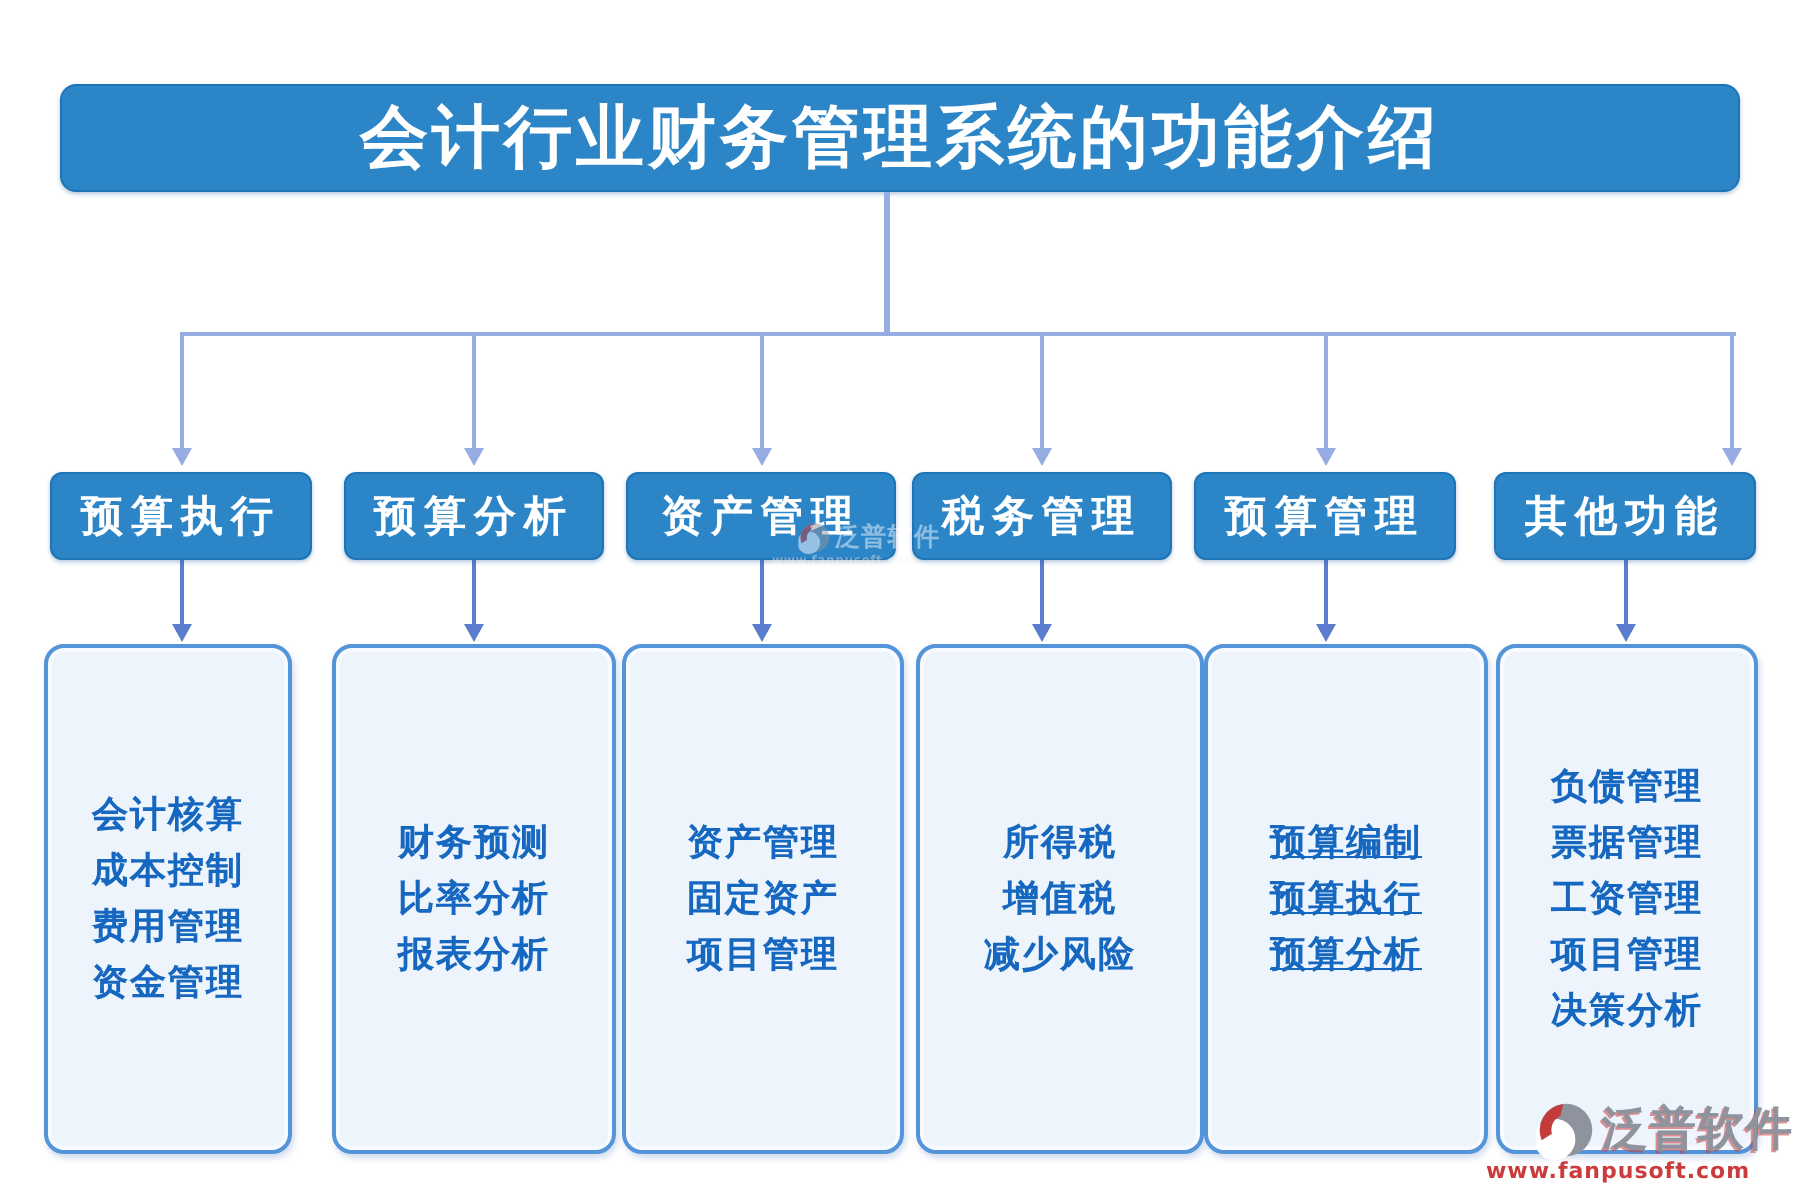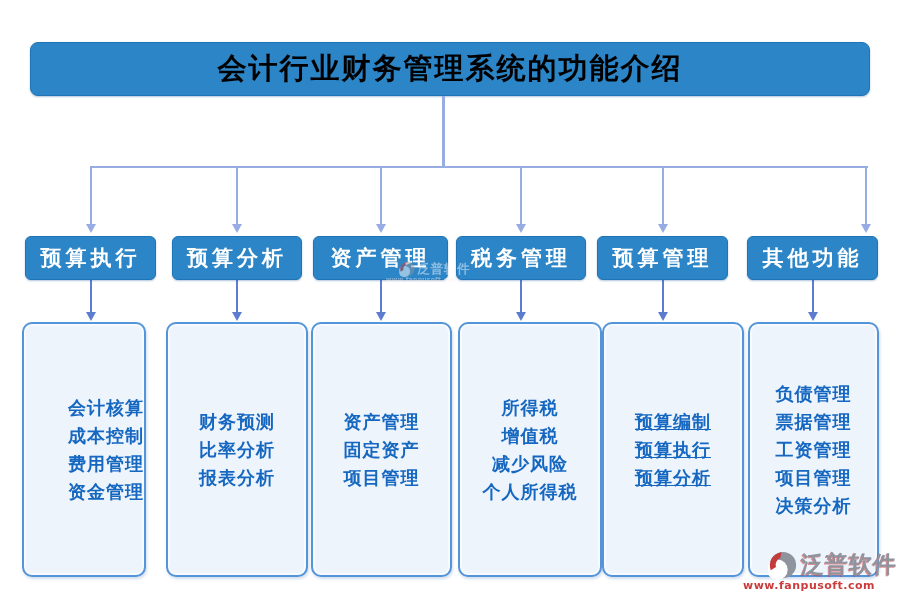--- a/index.html
+++ b/index.html
@@ -14,22 +14,22 @@
     --brand-red:#CC3B3B;
   }
   html,body{margin:0;padding:0;background:#fff;}
   .canvas{
     position:relative;width:900px;height:600px;background:#ffffff;
     font-family:"DejaVu Serif","Liberation Serif",serif;overflow:hidden;
   }
   .title-box{
     position:absolute;left:30px;top:42px;width:840px;height:54px;
     background:var(--blue);border:1px solid var(--blue-edge);border-radius:8px;
-    color:#000000;display:flex;align-items:center;justify-content:center;
-    font-size:29px;font-weight:bold;letter-spacing:2px;
+    color:#ffffff;display:flex;align-items:center;justify-content:center;
+    font-size:34px;font-weight:bold;letter-spacing:2px;
     box-shadow:0 1px 2px rgba(30,90,150,.35);
     box-sizing:border-box;
   }
   .hdr{
     position:absolute;top:236px;height:44px;
     background:var(--blue);border:1px solid var(--blue-edge);border-radius:6px;
     color:#fff;display:flex;align-items:center;justify-content:center;
     font-size:21px;font-weight:bold;letter-spacing:4px;
     box-shadow:0 1px 2px rgba(30,90,150,.35);
     box-sizing:border-box;white-space:nowrap;
@@ -97,21 +97,21 @@
       <div class="ahead" style="left: 657.5px; top: 312px;"></div>
       <div class="cline" style="left: 865px; top: 166px; width: 2px; height: 59px;"></div>
       <div class="chead" style="left: 861px; top: 224px;"></div>
       <div class="aline" style="left: 811.5px; top: 280px; width: 2px; height: 33px;"></div>
       <div class="ahead" style="left: 807.5px; top: 312px;"></div>
     </div>
   <div id="diagram">
       <div class="hdr" style="left: 25px; width: 131px;">
         <span>预算执行</span>
       </div>
-      <div class="panel" style="left: 22px; width: 124px; align-items: flex-end;">
+      <div class="panel" style="left: 22px; width: 124px;">
         <div>会计核算</div>
         <div>成本控制</div>
         <div>费用管理</div>
         <div>资金管理</div>
       </div>
       <div class="hdr" style="left: 172px; width: 130px;">
         <span>预算分析</span>
       </div>
       <div class="panel" style="left: 166px; width: 142px;">
         <div>财务预测</div>
@@ -126,21 +126,20 @@
         <div>固定资产</div>
         <div>项目管理</div>
       </div>
       <div class="hdr" style="left: 456px; width: 130px;">
         <span>税务管理</span>
       </div>
       <div class="panel" style="left: 458px; width: 144px;">
         <div>所得税</div>
         <div>增值税</div>
         <div>减少风险</div>
-        <div>个人所得税</div>
       </div>
       <div class="hdr" style="left: 597px; width: 131px;">
         <span>预算管理</span>
       </div>
       <div class="panel" style="left: 602px; width: 142px; text-decoration: underline;">
         <div>预算编制</div>
         <div>预算执行</div>
         <div>预算分析</div>
       </div>
       <div class="hdr" style="left: 747px; width: 131px;">

